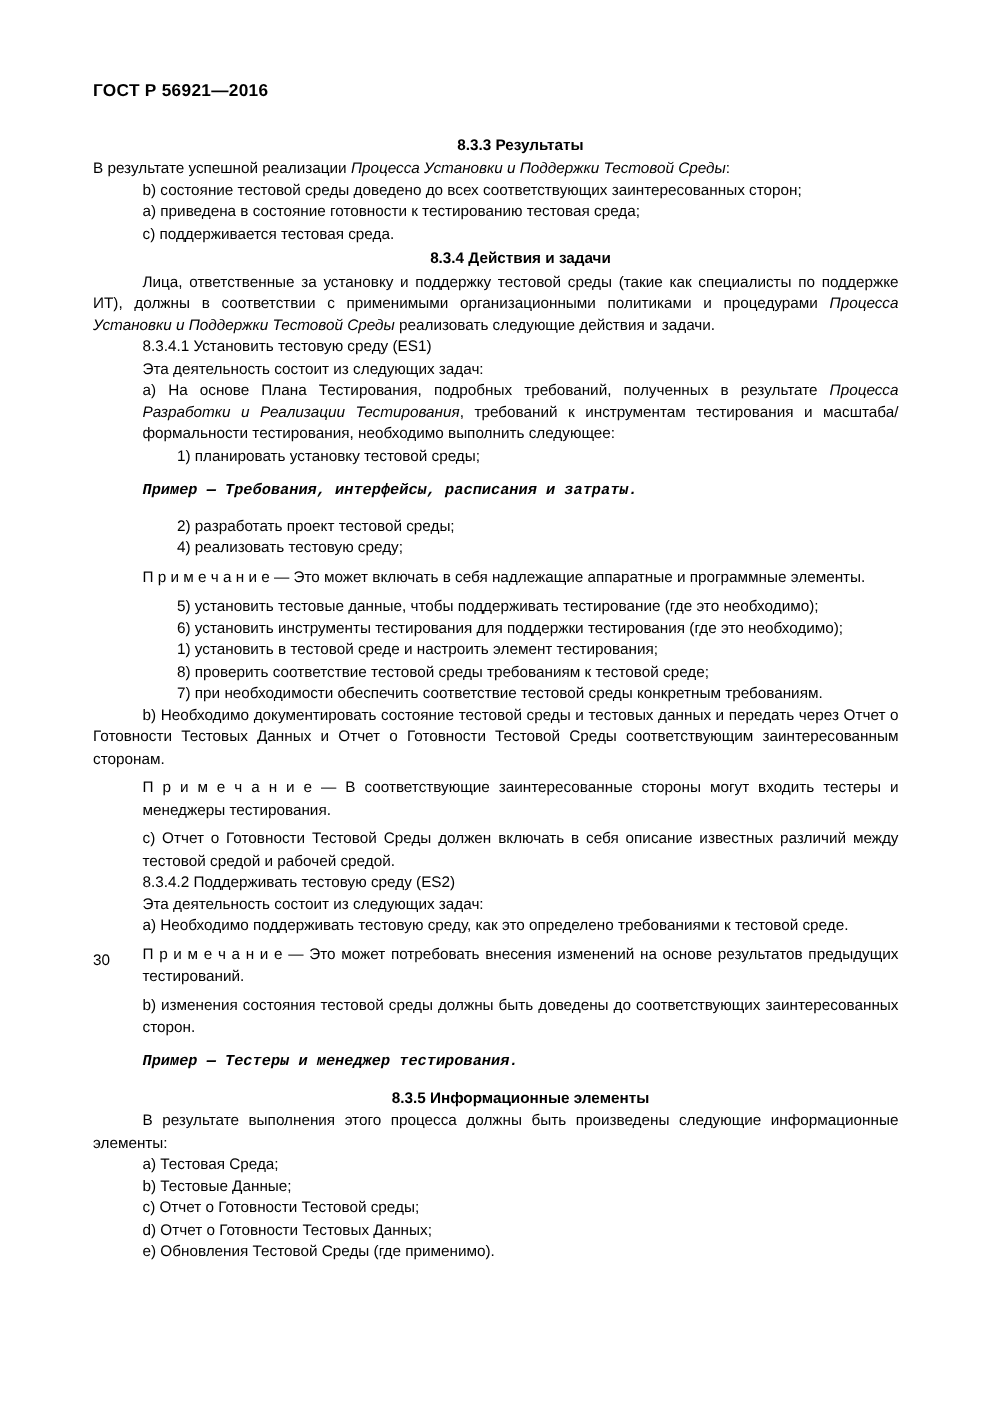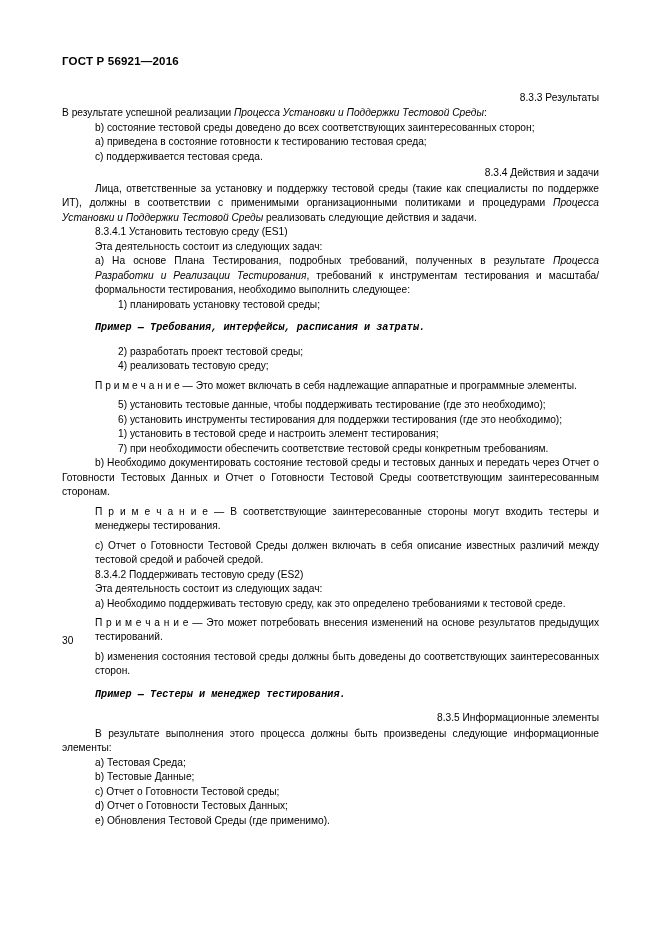--- a/index.html
+++ b/index.html
@@ -27,24 +27,24 @@
     font-weight: bold;
     letter-spacing: 0.2px;
     margin: 0 0 24px 0;
   }
   .content {
     font-size: 10.2px;
     line-height: 1.42;
     text-align: justify;
   }
   .h-sub {
-    font-weight: normal;
+    font-weight: bold;
     margin: 0 0 1px 0;
     padding-left: 33px;
-    text-align: right;
+    text-align: center;
   }
   .h-sub.tight {
     margin-top: 2px;
   }
   p {
     margin: 0;
     text-align: justify;
   }
   .indent {
     text-indent: 33px;
@@ -117,20 +117,21 @@
     <p class="item2">2)  разработать проект тестовой среды;</p>
     <p class="item2">4)  реализовать тестовую среду;</p>
 
     <div class="gap-s"></div>
     <p class="note"><span class="spaced"></span><span>П р и м е ч а н и е</span><span> — Это может включать в себя надлежащие аппаратные и программные элементы.</span></p>
     <div class="gap-s"></div>
 
     <p class="item2">5)  установить тестовые данные, чтобы поддерживать тестирование (где это необходимо);</p>
     <p class="item2">6)  установить инструменты тестирования для поддержки тестирования (где это необходимо);</p>
     <p class="item2">1)  установить в тестовой среде и настроить элемент тестирования;</p>
+    <p class="item2">8)  проверить соответствие тестовой среды требованиям к тестовой среде;</p>
     <p class="item2">7)  при необходимости обеспечить соответствие тестовой среды конкретным требованиям.</p>
 
     <p class="indent">b) Необходимо документировать состояние тестовой среды и тестовых данных и передать через Отчет о Готовности Тестовых Данных и Отчет о Готовности Тестовой Среды соответствующим заинтересованным сторонам.</p>
 
     <div class="gap-s"></div>
     <p class="note"><span>П р и м е ч а н и е</span><span> — В соответствующие заинтересованные стороны могут входить тестеры и менеджеры тестирования.</span></p>
     <div class="gap-s"></div>
 
     <p class="item">c)  Отчет о Готовности Тестовой Среды должен включать в себя описание известных различий между тестовой средой и рабочей средой.</p>
 

